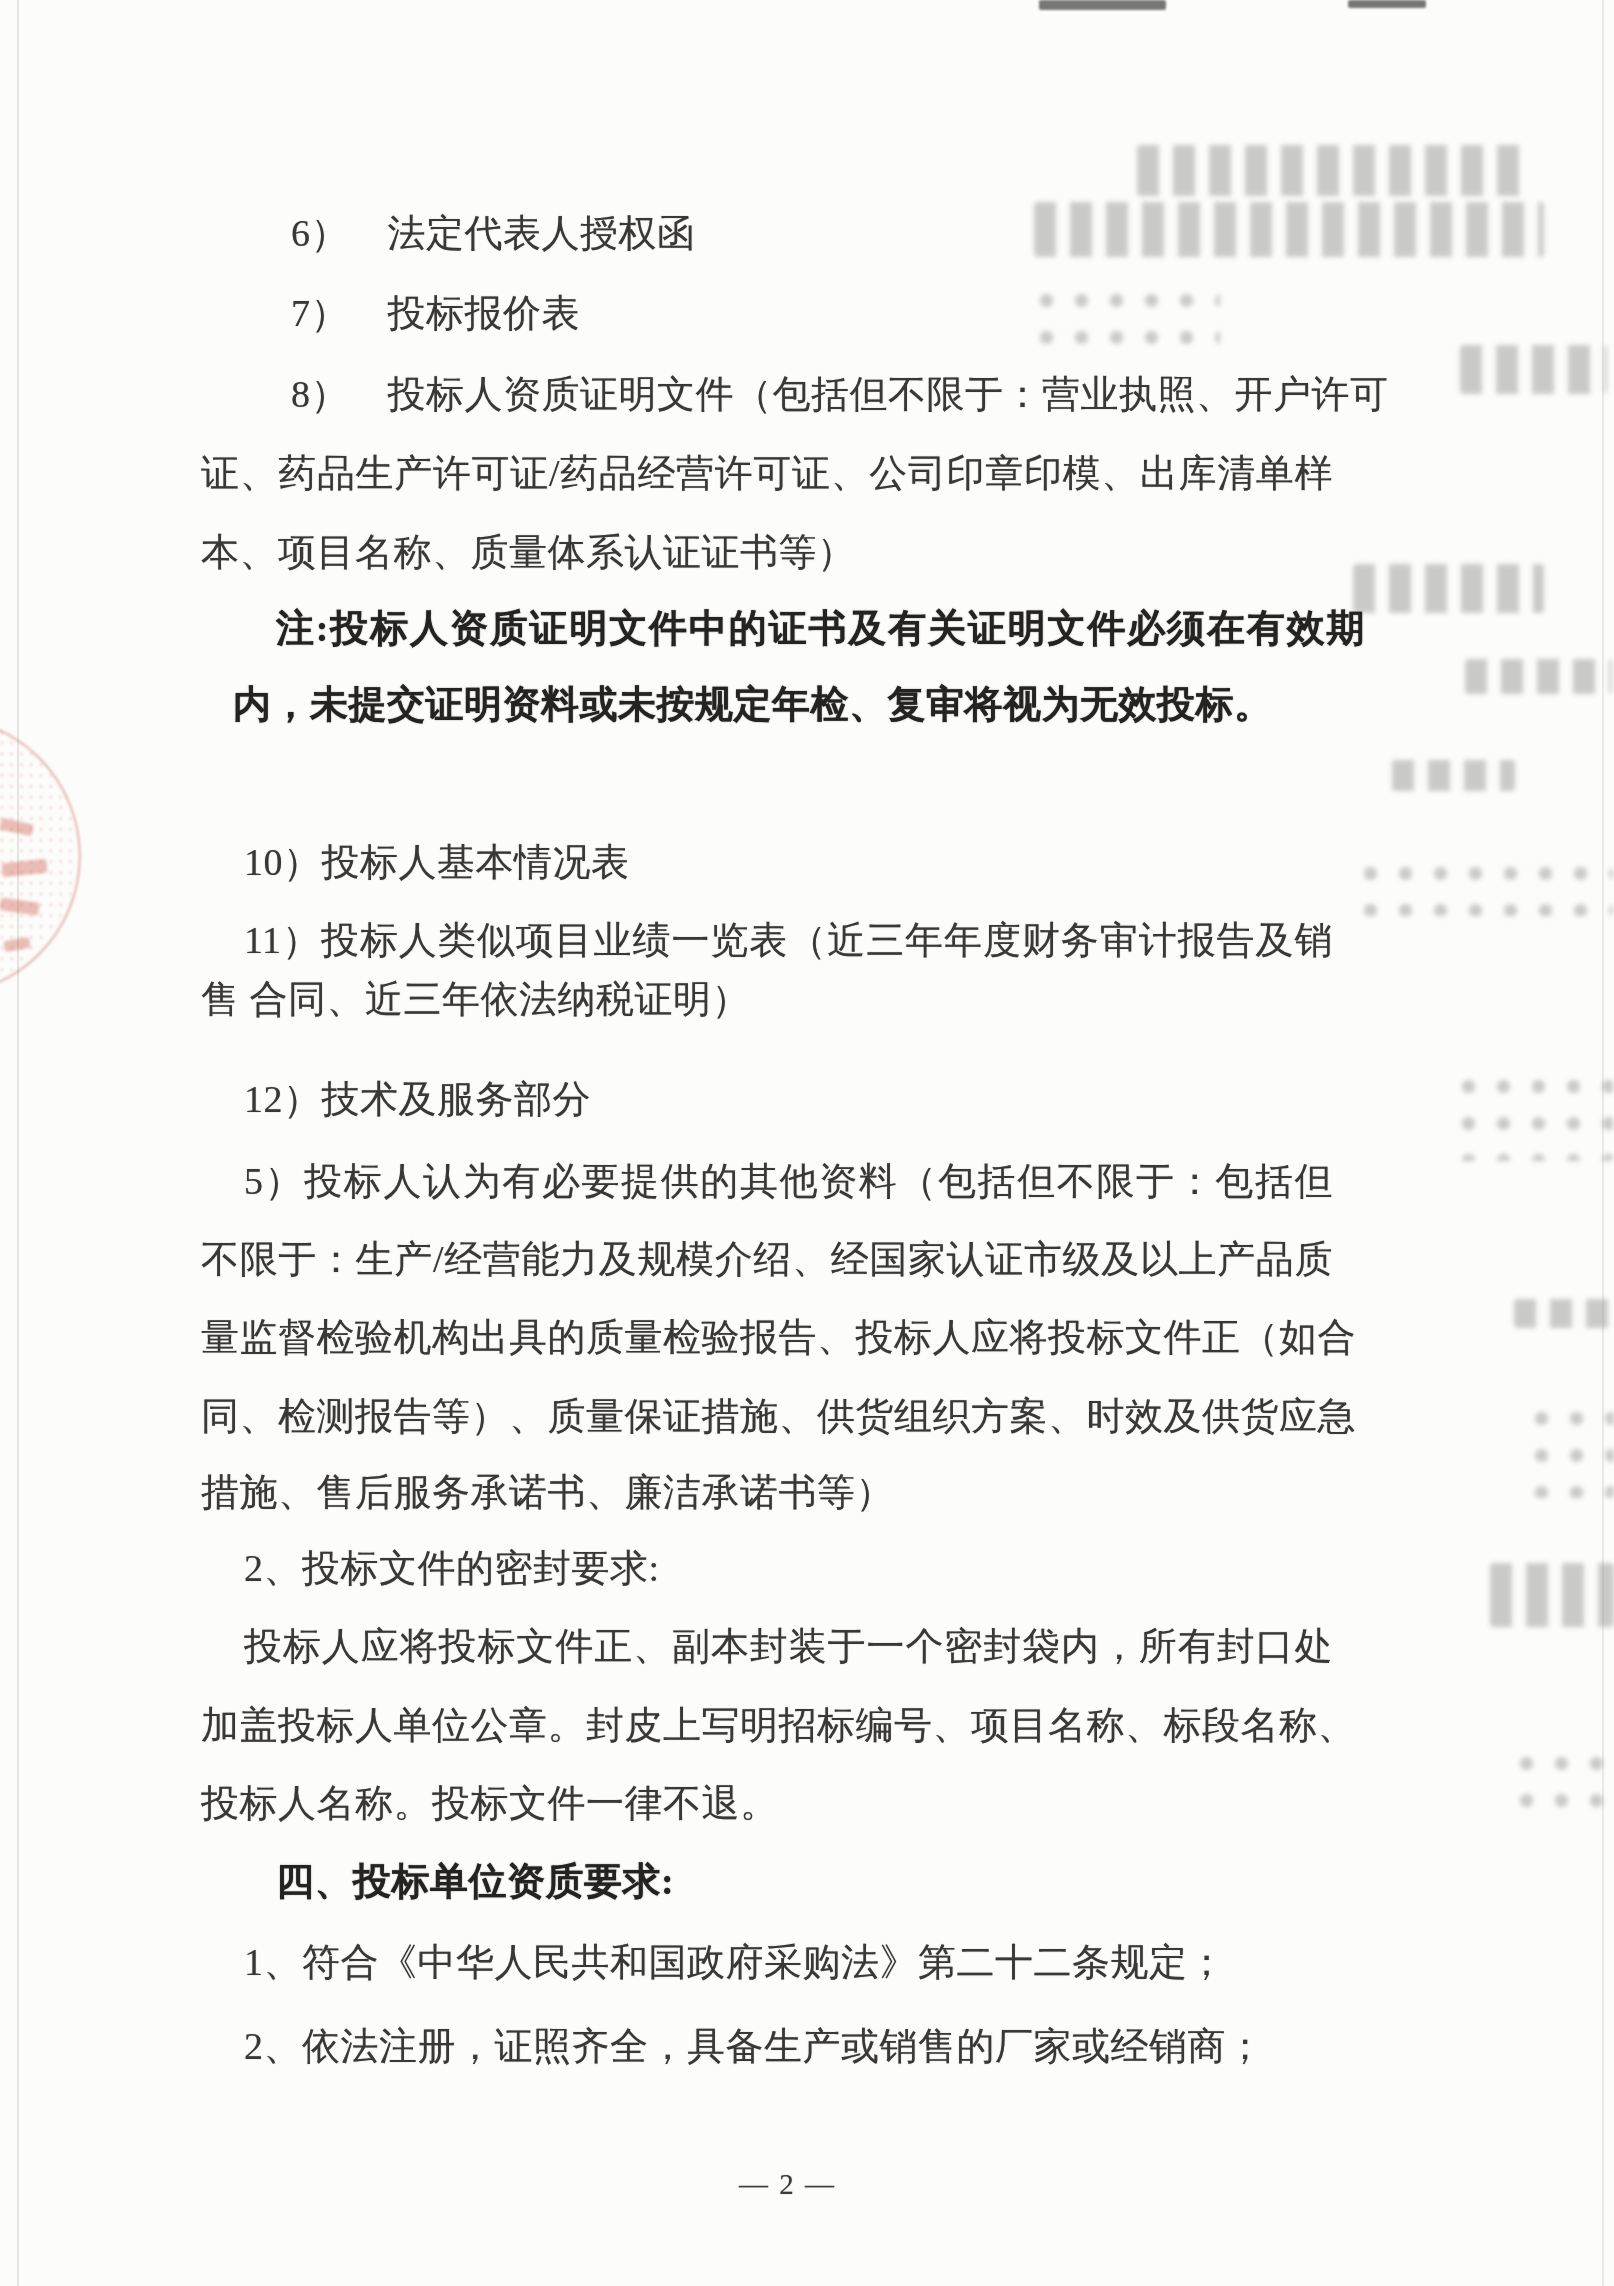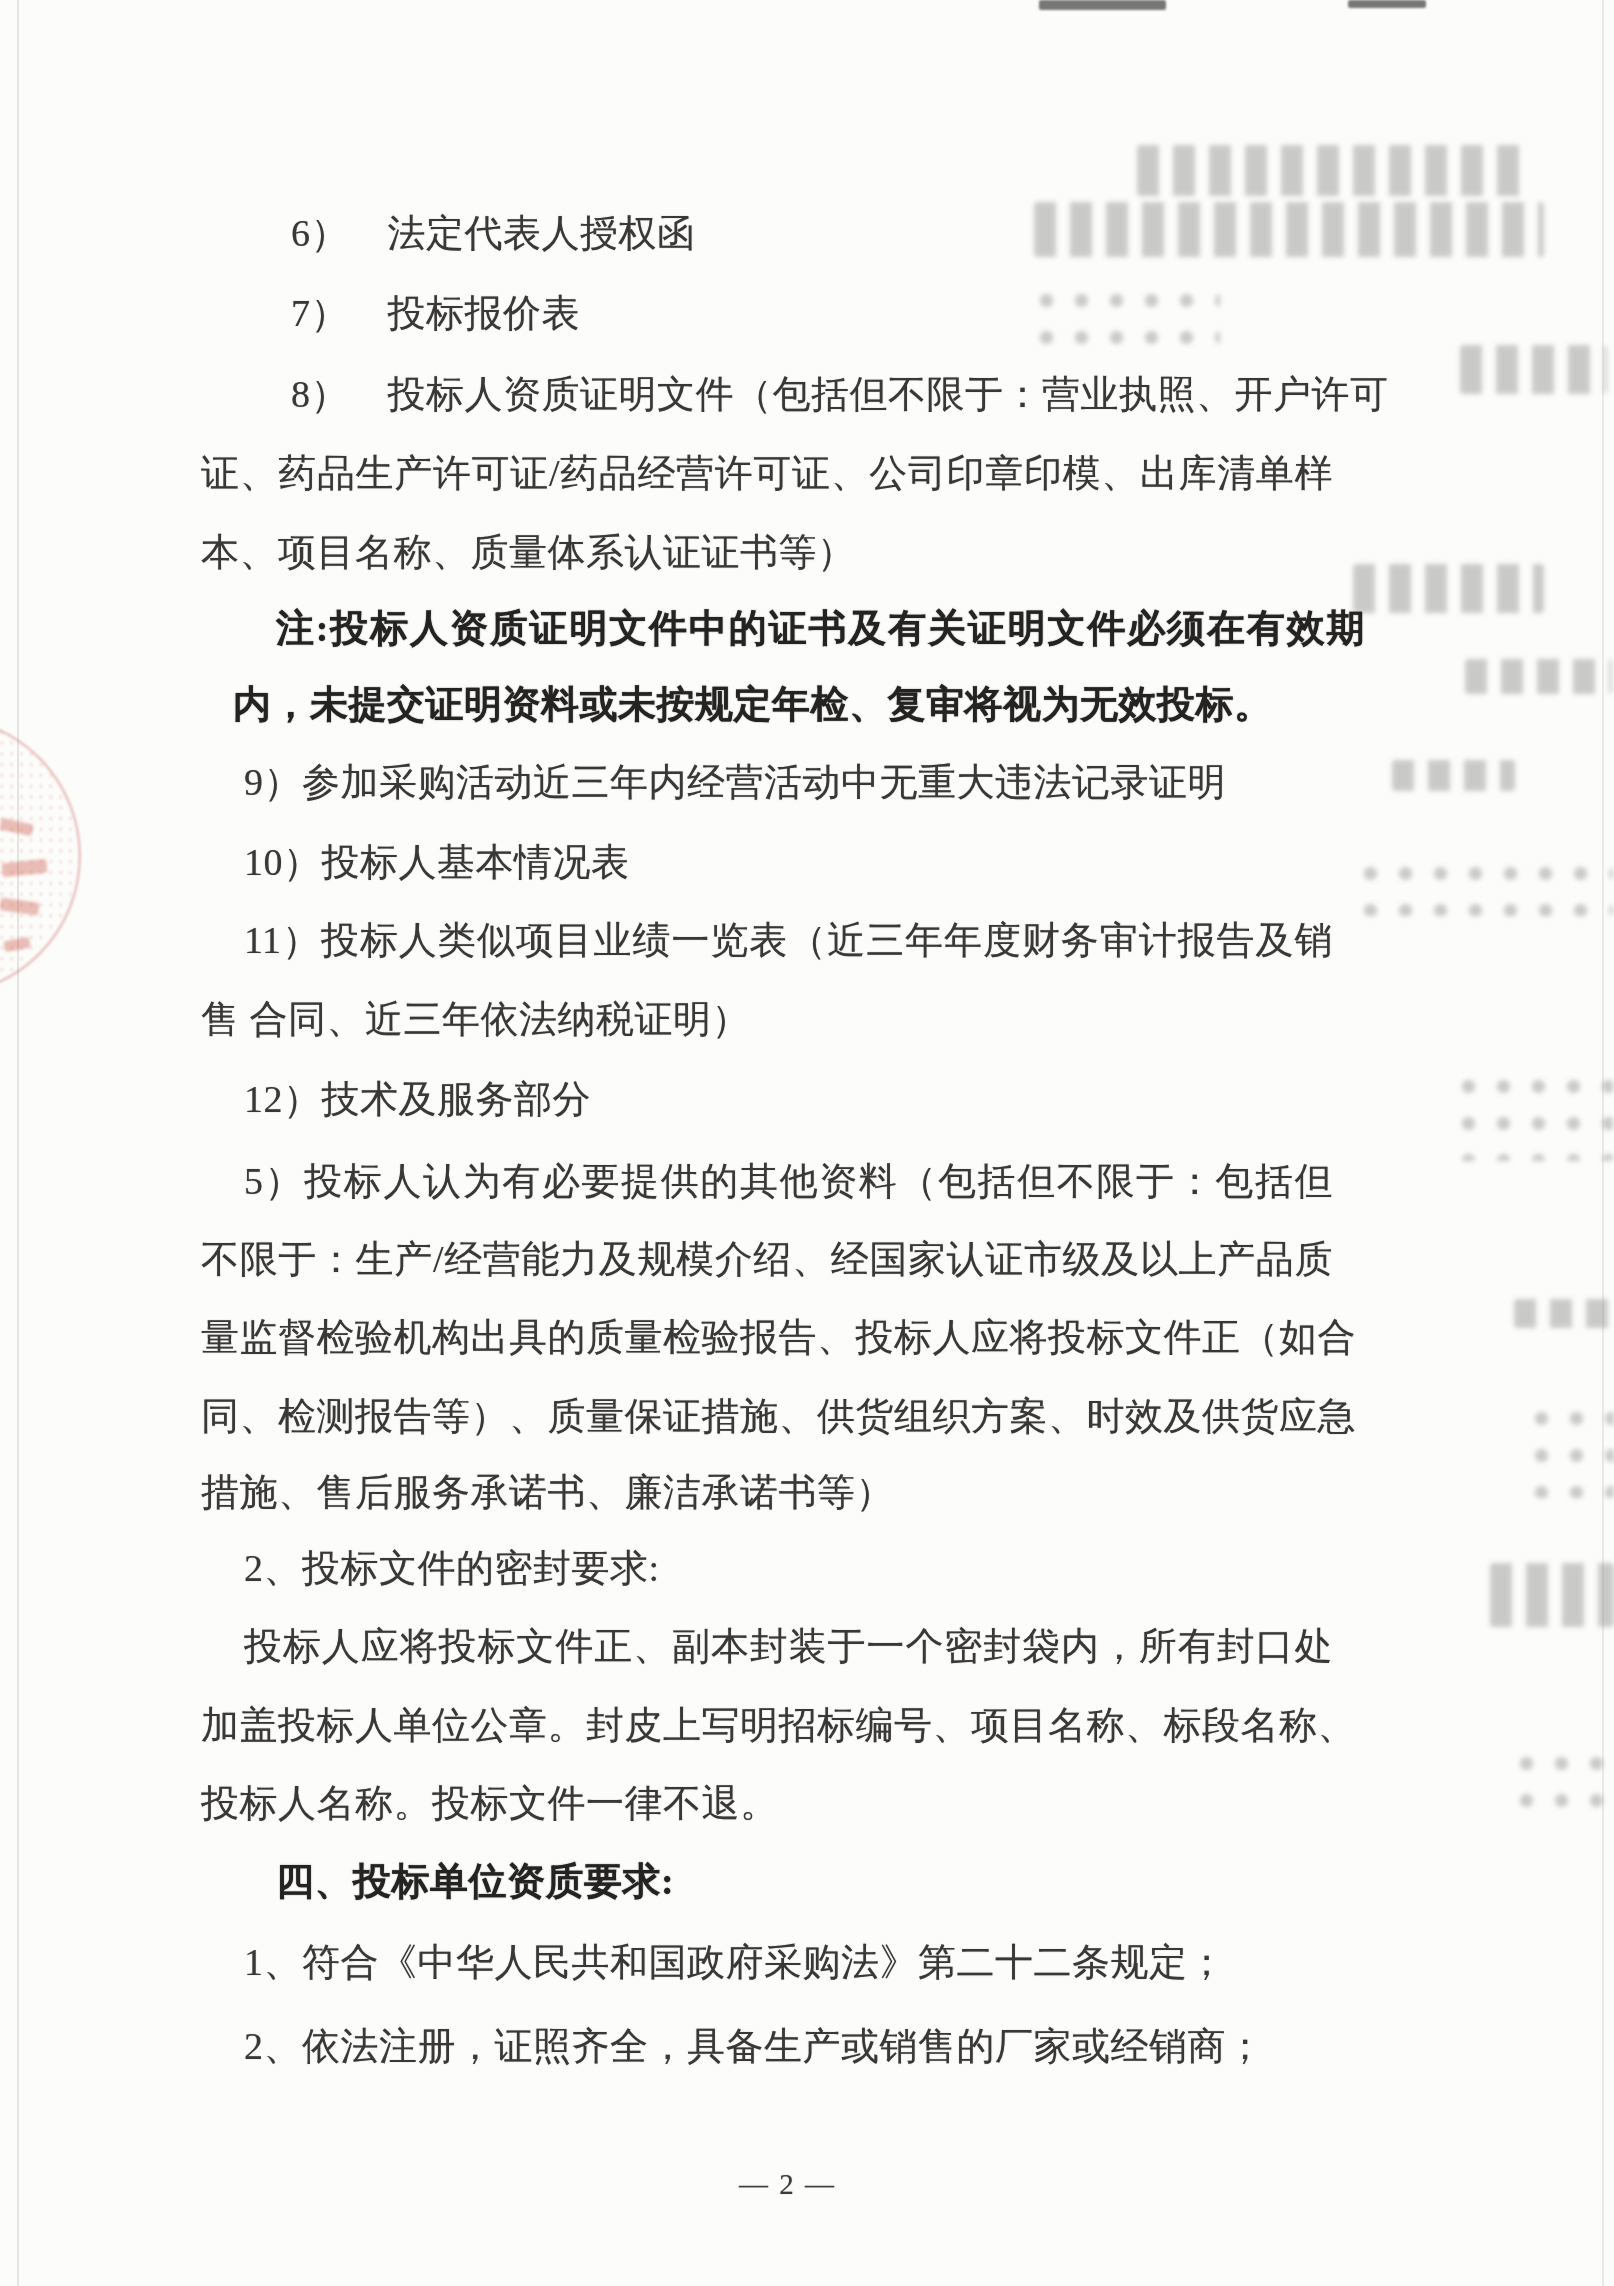--- a/index.html
+++ b/index.html
@@ -105,24 +105,23 @@
   <div class="ghost multi" style="left:1509px;top:1745px;width:98px;height:78px"></div>
 
   <main class="textblock">
     <div class="line ind2" style="top:208px">6）　法定代表人授权函</div>
     <div class="line ind2" style="top:288px">7）　投标报价表</div>
     <div class="line ind2 full" style="top:369px">8）　投标人资质证明文件（包括但不限于：营业执照、开户许可</div>
     <div class="line full" style="top:448px">证、药品生产许可证/药品经营许可证、公司印章印模、出库清单样</div>
     <div class="line" style="top:527px">本、项目名称、质量体系认证证书等）</div>
     <div class="line ind1 full bold" style="top:603px">注:投标人资质证明文件中的证书及有关证明文件必须在有效期</div>
     <div class="line bold" style="top:679px">内，未提交证明资料或未按规定年检、复审将视为无效投标。</div>
-    <div class="line ind1" style="top:757px">9）参加采购活动近三年内经营活动中无重大违法记录证明</div>
     <div class="line ind1" style="top:837px">10）投标人基本情况表</div>
     <div class="line ind1 full" style="top:915px">11）投标人类似项目业绩一览表（近三年年度财务审计报告及销</div>
-    <div class="line" style="top:994px">售 合同、近三年依法纳税证明）</div>
+    <div class="line" style="top:974px">售 合同、近三年依法纳税证明）</div>
     <div class="line ind1" style="top:1074px">12）技术及服务部分</div>
     <div class="line ind1 full" style="top:1156px">5）投标人认为有必要提供的其他资料（包括但不限于：包括但</div>
     <div class="line full" style="top:1234px">不限于：生产/经营能力及规模介绍、经国家认证市级及以上产品质</div>
     <div class="line full" style="top:1312px">量监督检验机构出具的质量检验报告、投标人应将投标文件正（如合</div>
     <div class="line full" style="top:1391px">同、检测报告等）、质量保证措施、供货组织方案、时效及供货应急</div>
     <div class="line" style="top:1467px">措施、售后服务承诺书、廉洁承诺书等）</div>
     <div class="line ind1" style="top:1543px">2、投标文件的密封要求:</div>
     <div class="line ind1 full" style="top:1621px">投标人应将投标文件正、副本封装于一个密封袋内，所有封口处</div>
     <div class="line full" style="top:1700px">加盖投标人单位公章。封皮上写明招标编号、项目名称、标段名称、</div>
     <div class="line" style="top:1778px">投标人名称。投标文件一律不退。</div>

